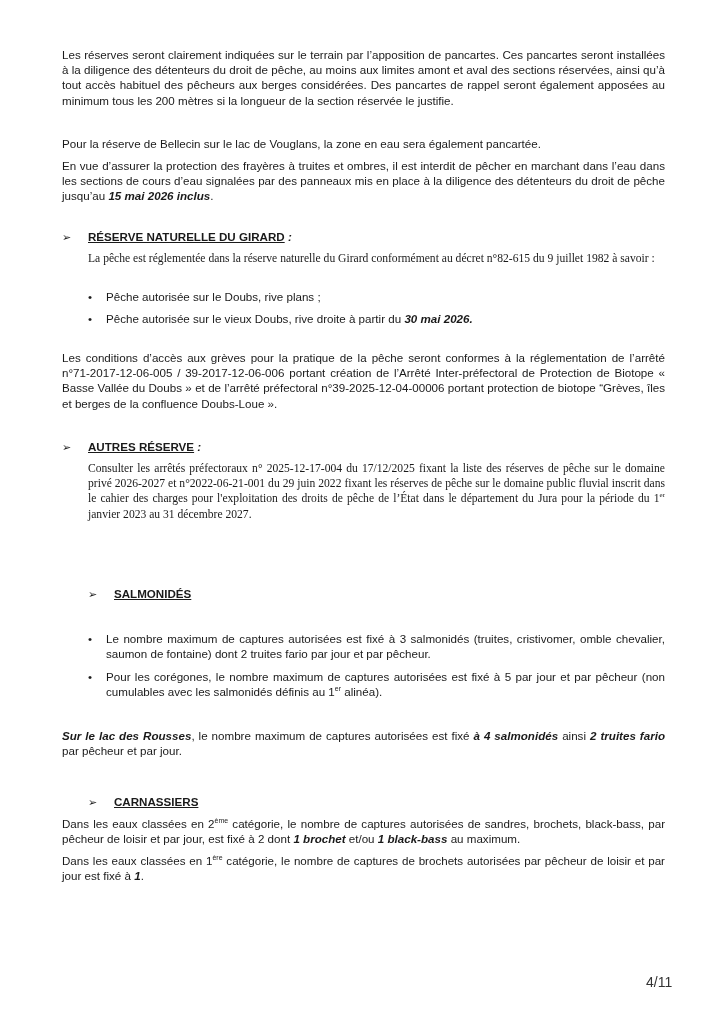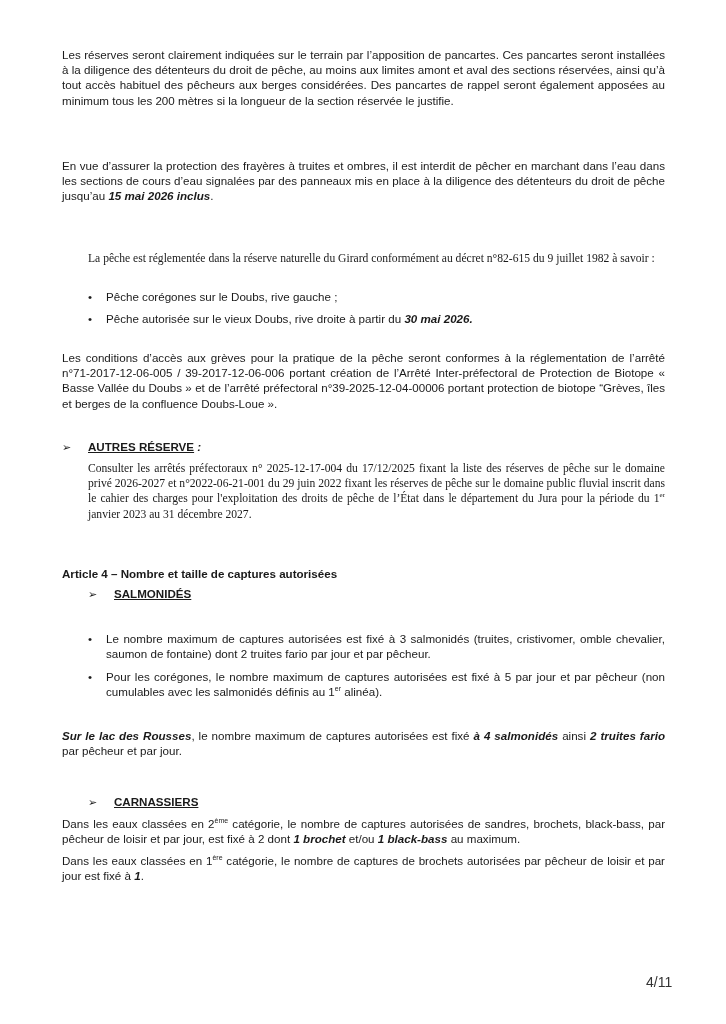--- a/index.html
+++ b/index.html
@@ -27,42 +27,43 @@
     .pagenum { position: absolute; left: 646px; top: 975px; font-size: 14px; color: #333; }
     .article { position: absolute; left: 62px; top: 566px; font-weight: bold; margin: 0; }
   </style>
 </head>
 <body>
 
 <div class="page">
 
   <p class="blk" style="top:47px;">Les réserves seront clairement indiquées sur le terrain par l’apposition de pancartes. Ces pancartes seront installées à la diligence des détenteurs du droit de pêche, au moins aux limites amont et aval des sections réservées, ainsi qu’à tout accès habituel des pêcheurs aux berges considérées. Des pancartes de rappel seront également apposées au minimum tous les 200 mètres si la longueur de la section réservée le justifie.</p>
 
+  <p class="blk" style="top:136px;">Pour la réserve de Bellecin sur le lac de Vouglans, la zone en eau sera également pancartée.</p>
 
   <p class="blk" style="top:158px;"><span>En vue d’assurer la protection des frayères à truites et ombres, il est interdit de pêcher en marchant dans l’eau dans les sections de cours d’eau signalées par des panneaux mis en place à la diligence des détenteurs du droit de pêche jusqu’au </span><span class="b">15 mai 2026 inclus</span><span>.</span></p>
 
+  <p class="heading" style="top:229px;"><span class="arrow">➢</span><span class="u">RÉSERVE NATURELLE DU GIRARD</span><span class="b"> :</span></p>
 
   <p class="blk ind" style="top:251px;">La pêche est réglementée dans la réserve naturelle du Girard conformément au décret n°82-615 du 9 juillet 1982 à savoir :</p>
 
   <div class="bullet-row" style="top:289px;">
     <span class="dot">•</span>
-    <span class="txt">Pêche corégones sur le Doubs, rive gauche ;</span>
+    <span class="txt">Pêche autorisée sur le Doubs, rive plans ;</span>
   </div>
   <div class="bullet-row" style="top:311px;">
     <span class="dot">•</span>
     <span class="txt"><span>Pêche autorisée sur le vieux Doubs, rive droite à partir du </span><span class="b">30 mai 2026.</span></span>
   </div>
 
   <p class="blk" style="top:350px;">Les conditions d’accès aux grèves pour la pratique de la pêche seront conformes à la réglementation de l’arrêté n°71-2017-12-06-005 / 39-2017-12-06-006 portant création de l’Arrêté Inter-préfectoral de Protection de Biotope « Basse Vallée du Doubs » et de l’arrêté préfectoral n°39-2025-12-04-00006 portant protection de biotope “Grèves, îles et berges de la confluence Doubs-Loue ».</p>
 
   <p class="heading" style="top:439px;"><span class="arrow">➢</span><span class="u">AUTRES RÉSERVE</span><span class="b"> :</span></p>
 
   <p class="blk ind" style="top:461px;"><span>Consulter les arrêtés préfectoraux n° 2025-12-17-004 du 17/12/2025 fixant la liste des réserves de pêche sur le domaine privé 2026-2027 et n°2022-06-21-001 du 29 juin 2022 fixant les réserves de pêche sur le domaine public fluvial inscrit dans le cahier des charges pour l'exploitation des droits de pêche de l’État dans le département du Jura pour la période du 1</span><sup>er</sup><span> janvier 2023 au 31 décembre 2027.</span></p>
 
-  <p class="article">Article 4 – Nombre et taille de captures autorisées</p>
 
   <p class="heading" style="top:586px; left:88px;"><span class="arrow">➢</span><span class="u">SALMONIDÉS</span></p>
 
 
   <div class="bullet-row2" style="top:631px;">
     <span class="dot">•</span>
     <span class="txt">Le nombre maximum de captures autorisées est fixé à 3 salmonidés (truites, cristivomer, omble chevalier, saumon de fontaine) dont 2 truites fario par jour et par pêcheur.</span>
   </div>
   <div class="bullet-row2" style="top:669px;">
     <span class="dot">•</span>

